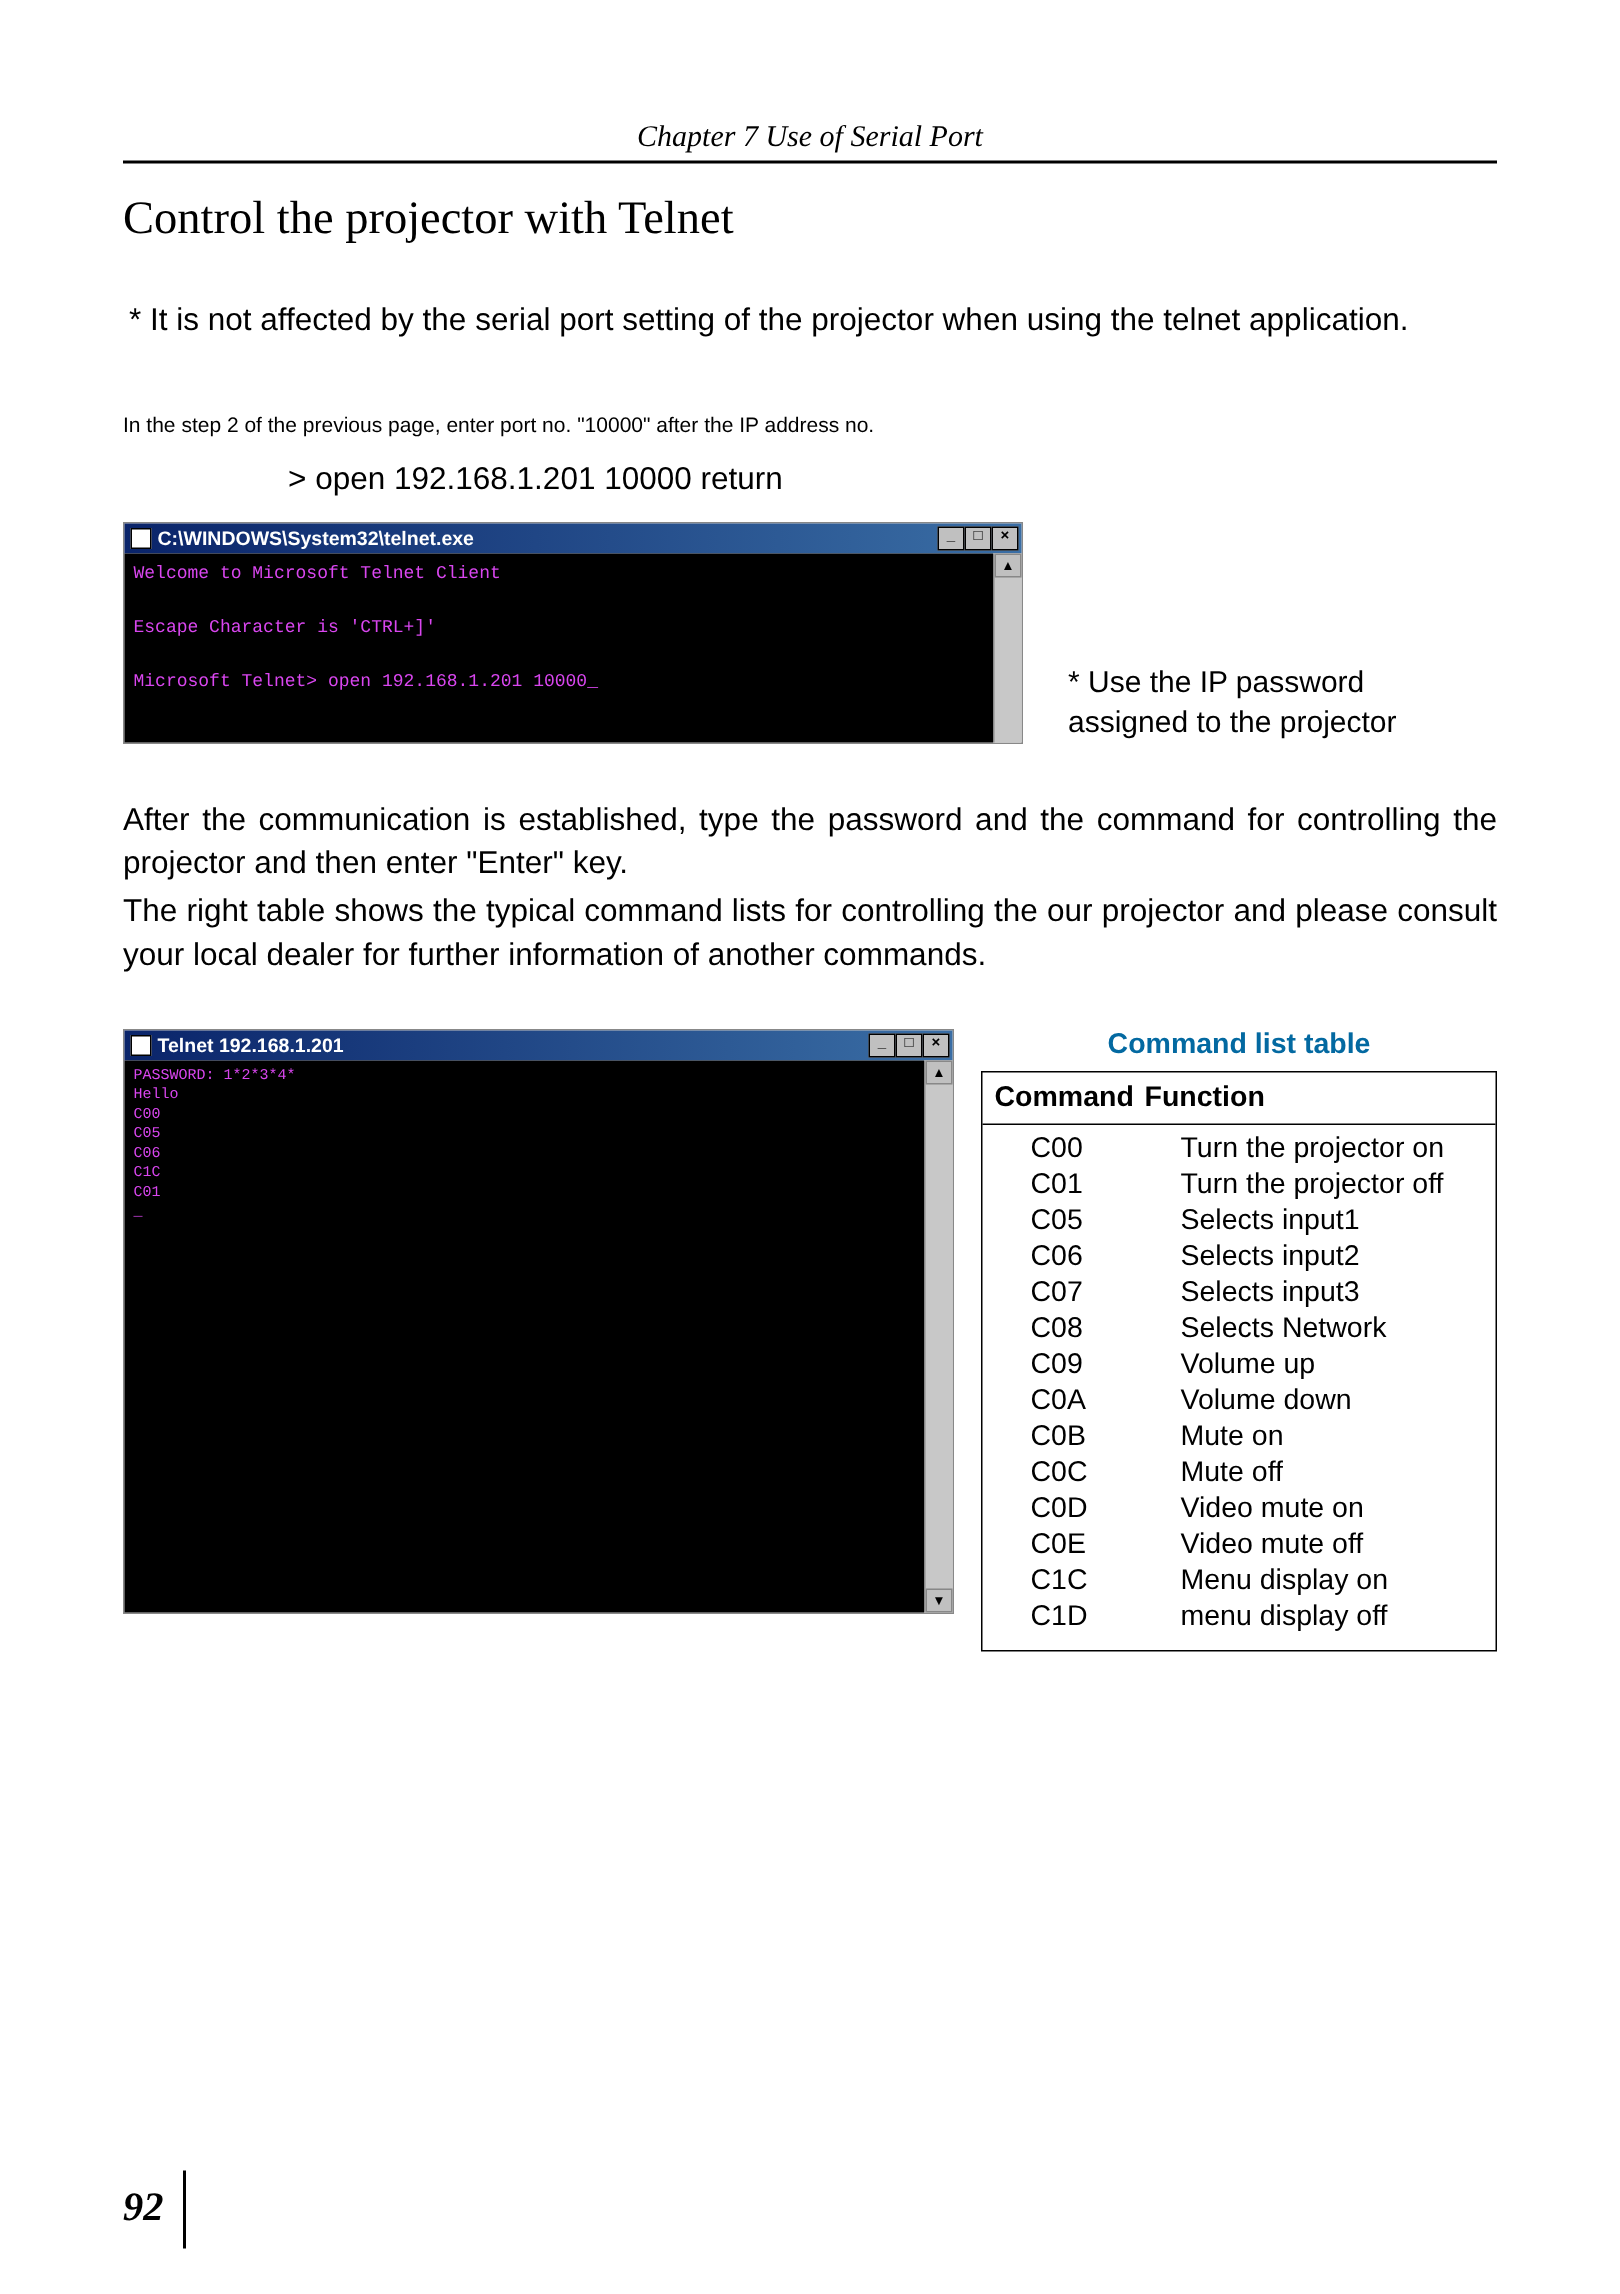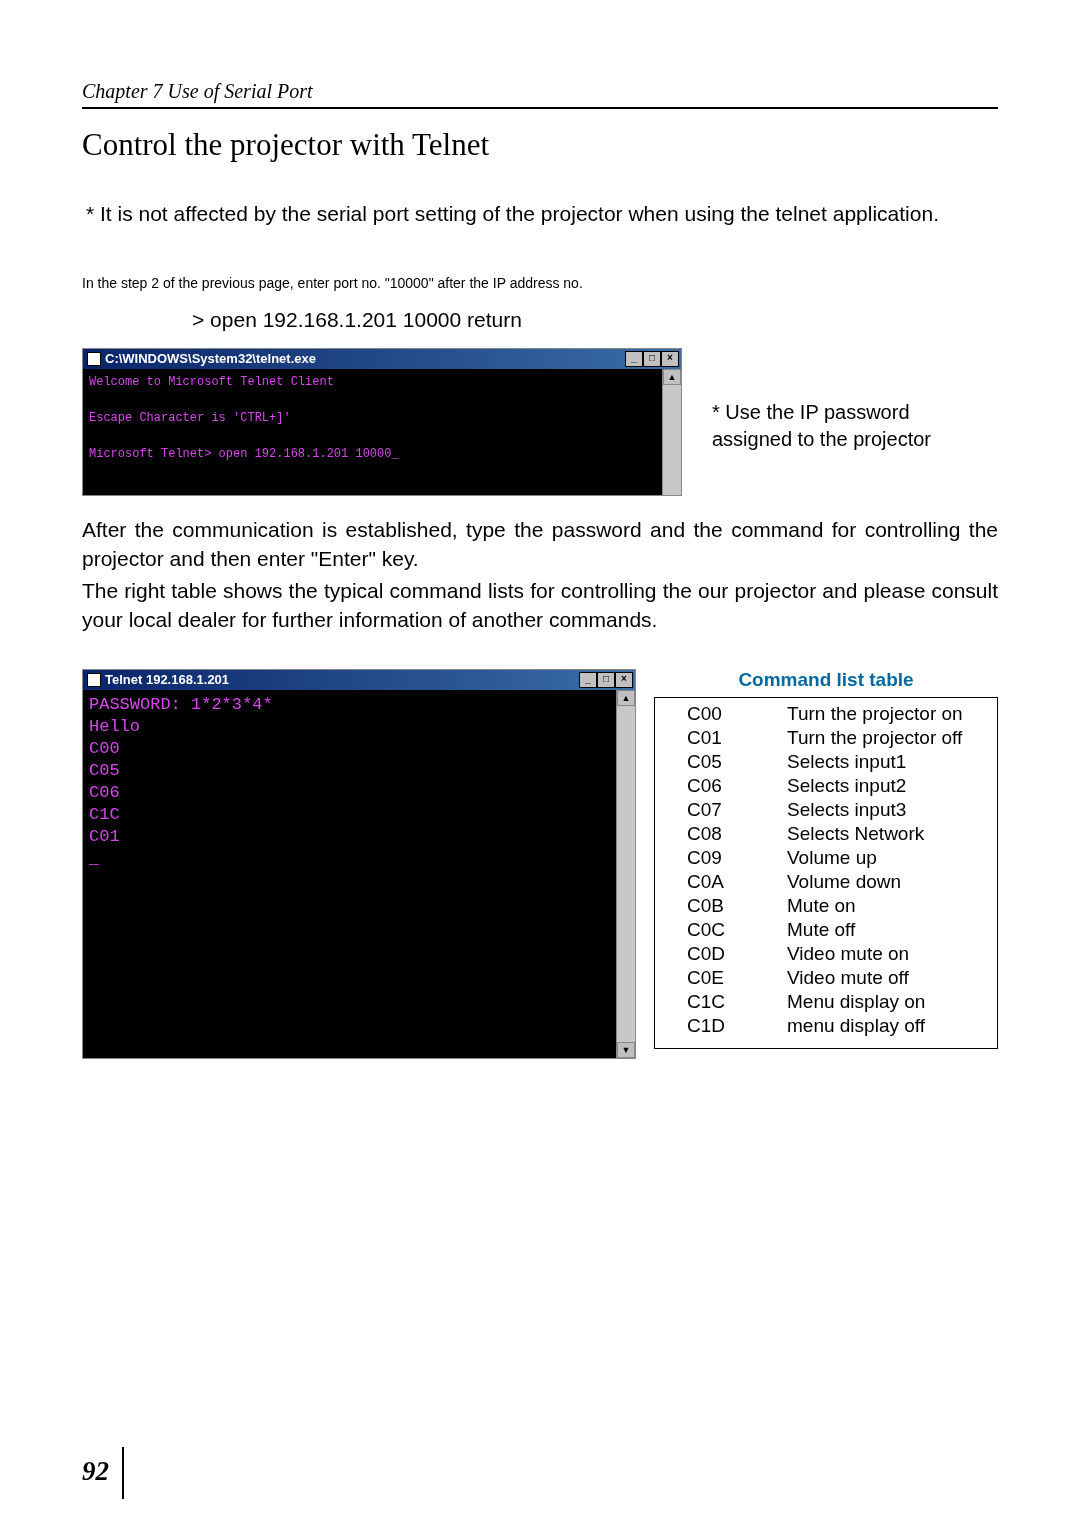--- a/index.html
+++ b/index.html
@@ -16,20 +16,21 @@
     position: relative;
     min-height: 1529px;
   }
   .chapter-header {
     font-family: "Times New Roman", Times, serif;
     font-style: italic;
     font-size: 20px;
     border-bottom: 2px solid #000;
     padding-bottom: 4px;
     margin-bottom: 18px;
+    text-align: center;
   }
   .section-title {
     font-family: "Times New Roman", Times, serif;
     font-size: 31px;
     margin-bottom: 36px;
   }
   .body-text {
     font-size: 21px;
     line-height: 1.4;
     text-align: justify;
@@ -46,23 +47,23 @@
     font-size: 14px;
     line-height: 1.4;
     margin-top: 46px;
   }
   .indent-line {
     font-size: 21px;
     margin-left: 110px;
   }
   .screenshot-row {
     display: flex;
-    align-items: center;
+    align-items: flex-end;
     margin-top: 16px;
-    margin-bottom: 19px;
+    margin-bottom: 36px;
     gap: 30px;
   }
   .term-window {
     width: 600px;
     background: #fff;
     border: 1px solid #888;
     box-sizing: border-box;
   }
   .titlebar {
     background: linear-gradient(to right, #0a246a, #3a6ea5);
@@ -92,21 +93,21 @@
     background: #000;
     color:#d946ef;
     font-family: "Courier New", monospace;
     font-size: 12px;
     line-height: 1.5;
     padding: 4px 6px;
     flex:1;
     min-height: 118px;
     white-space: pre;
   }
-  .term-body.tall { min-height: 360px; font-size:17px; line-height:1.3; }
+  .term-body.tall { min-height: 360px; font-size:10px; line-height:1.3; }
   .term-scroll {
     width:18px; background:#c8c8c8; border-left:1px solid #888;
     position:relative;
   }
   .term-scroll .arrow {
     width:100%; height:16px; background:#c0c0c0; border:1px solid #888;
     box-sizing:border-box; font-size:9px; text-align:center; line-height:14px;
   }
   .side-note {
     font-size: 20px;
@@ -238,20 +239,24 @@
           <div style="position:absolute;bottom:0;width:100%;">
             <div class="arrow">▼</div>
           </div>
         </div>
       </div>
     </div>
 
     <div class="cmd-table-wrap">
       <div class="cmd-title">Command list table</div>
       <div class="cmd-table">
+        <div class="cmd-head">
+          <div class="col-cmd">Command</div>
+          <div class="col-func">Function</div>
+        </div>
         <div class="cmd-rows" id="cmd-rows">
             <div class="cmd-row">
               <div class="col-cmd">C00</div>
               <div class="col-func">Turn the projector on</div>
             </div>
             <div class="cmd-row">
               <div class="col-cmd">C01</div>
               <div class="col-func">Turn the projector off</div>
             </div>
             <div class="cmd-row">

